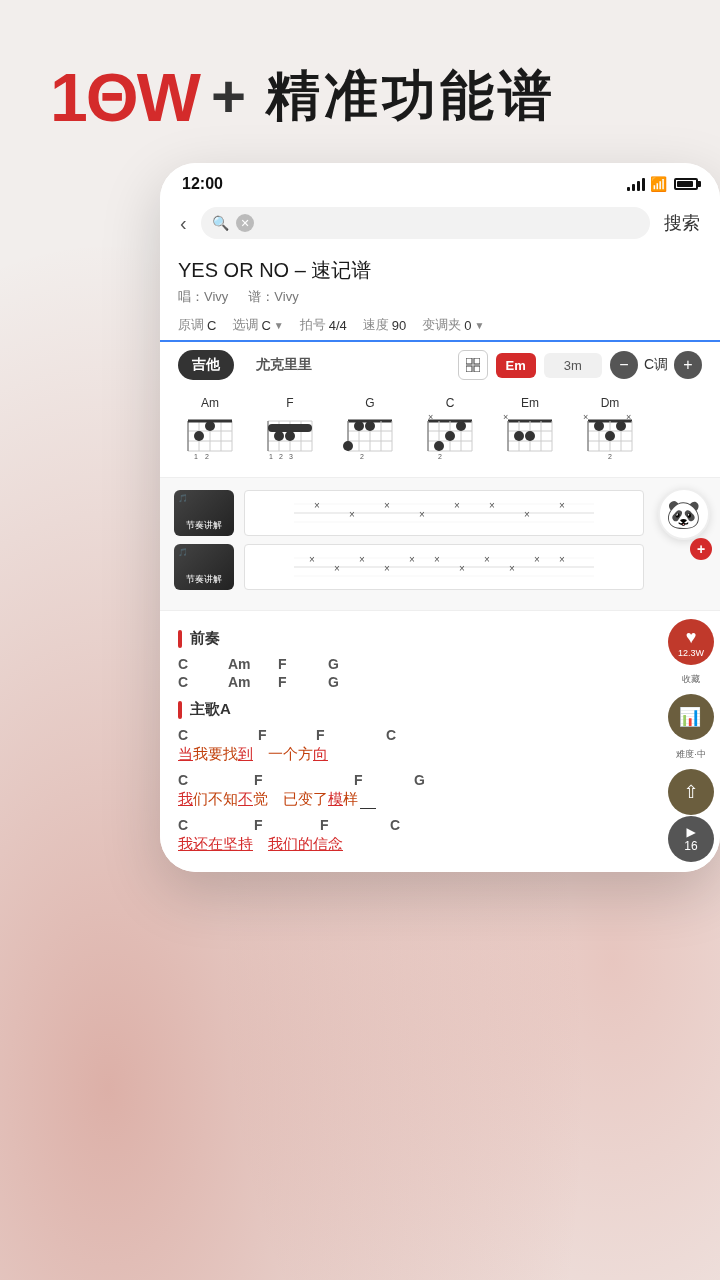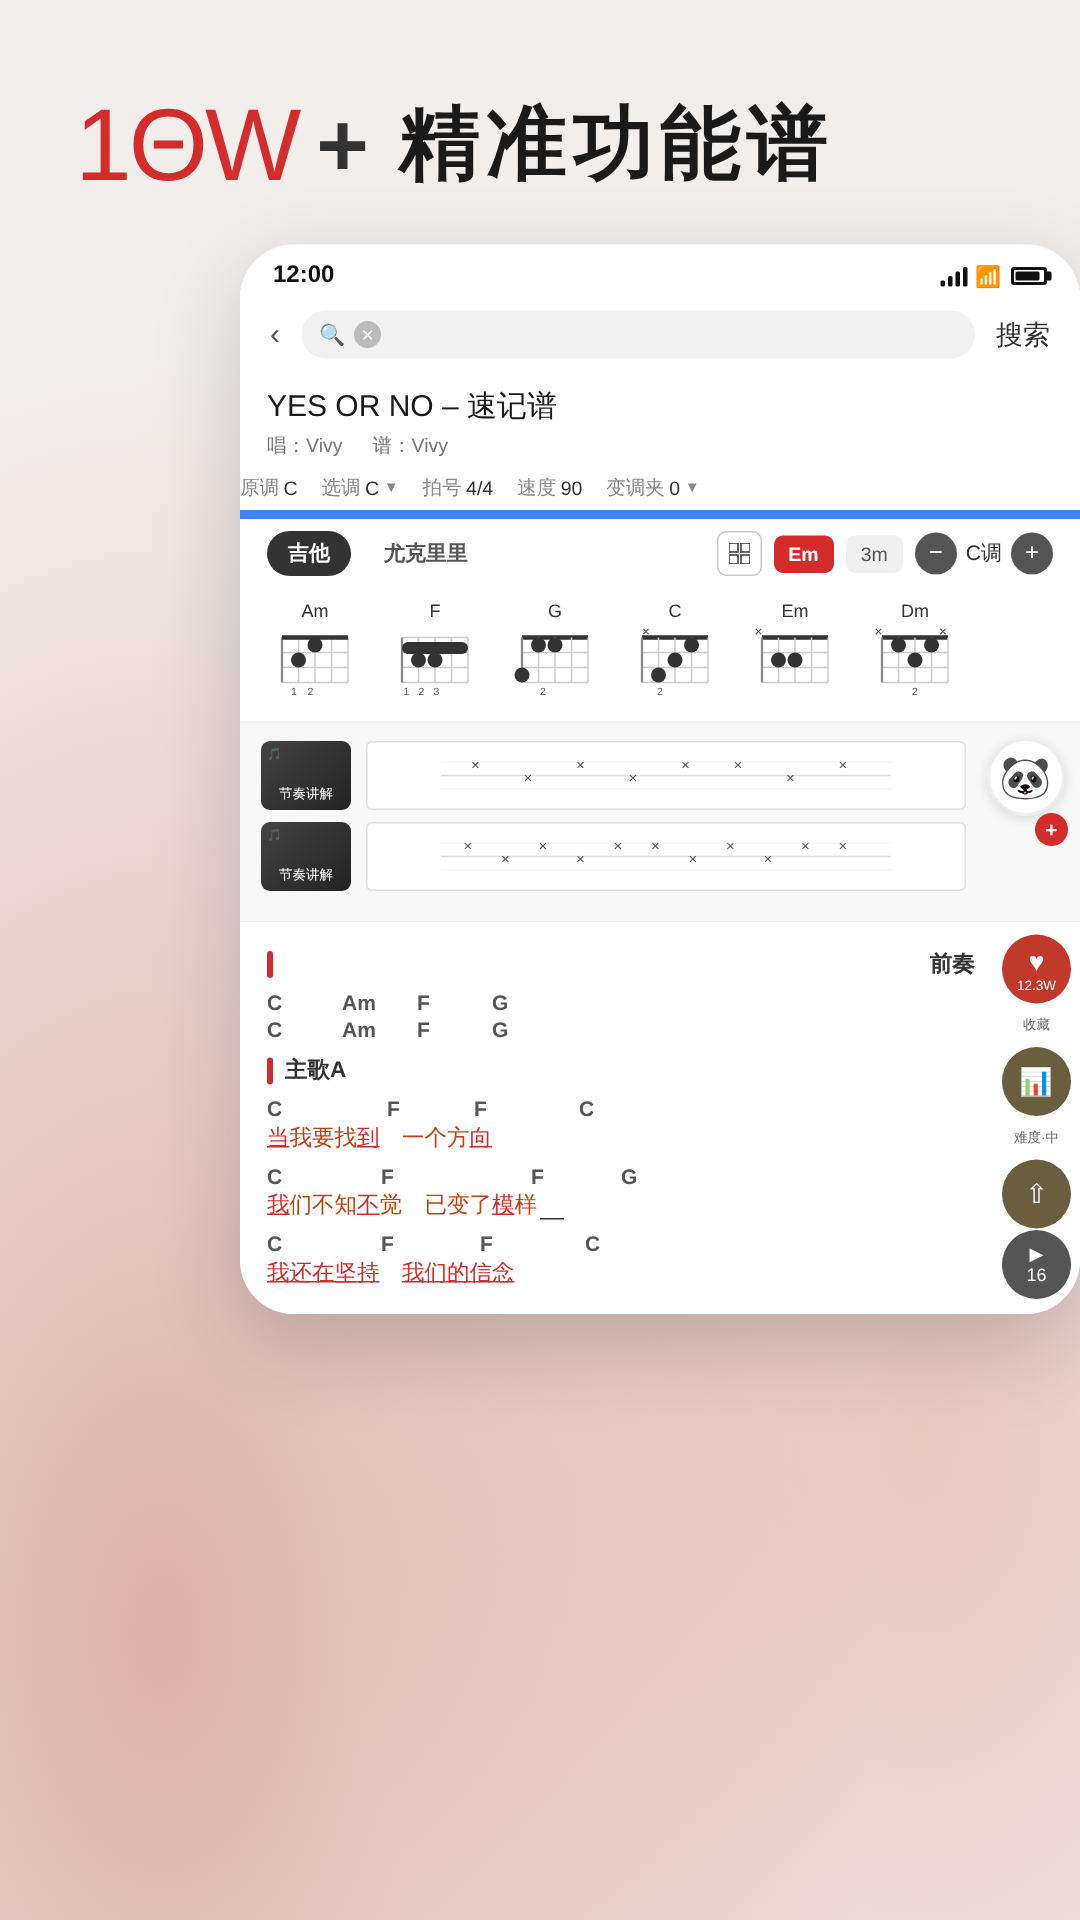--- a/index.html
+++ b/index.html
@@ -26,21 +26,21 @@
     .top-banner {
       position: relative;
       z-index: 1;
       padding: 60px 50px 30px 50px;
       display: flex;
       align-items: center;
       gap: 10px;
     }
     .banner-logo {
       font-size: 68px;
-      font-weight: 400;
+      font-weight: 700;
       color: #d42b2b;
       letter-spacing: -2px;
       line-height: 1;
     }
     .banner-plus {
       font-size: 60px;
       font-weight: 900;
       color: #333;
       margin-left: 2px;
     }
@@ -192,26 +192,26 @@
       font-size: 13px;
       color: #777;
       display: flex;
       gap: 20px;
     }
 
     
     .settings-row {
       display: flex;
       align-items: center;
-      padding: 6px 0;
+      padding: 6px 18px;
       background: #fff;
       gap: 0;
       font-size: 13px;
       color: #555;
-      border-bottom: 6px solid #3b82f6;
+      border-bottom: 2px solid #3b82f6;
     }
     .setting-item {
       display: flex;
       align-items: center;
       gap: 3px;
       margin-right: 16px;
     }
     .setting-label { color: #888; }
     .setting-value { color: #333; font-weight: 500; }
     .dropdown-arrow { color: #888; font-size: 10px; }
@@ -258,21 +258,21 @@
     .chord-mode-btn {
       padding: 5px 10px;
       background: #d42b2b;
       color: #fff;
       border-radius: 6px;
       font-size: 13px;
       font-weight: 600;
       cursor: pointer;
     }
     .chord-size-btn {
-      padding: 5px 10px;
+      padding: 5px 20px;
       background: #f0f0f0;
       color: #555;
       border-radius: 6px;
       font-size: 13px;
       cursor: pointer;
     }
     .tone-controls {
       display: flex;
       align-items: center;
       gap: 6px;
@@ -746,21 +746,21 @@
       <div class="action-btn" style="background:#6b5e3e;width:46px;height:46px;border-radius:50%;display:flex;flex-direction:column;align-items:center;justify-content:center;">
         <span style="color:#fff;font-size:18px;">📊</span>
       </div>
       <span style="font-size:9px;color:#666;margin-top:-2px;margin-bottom:4px;">难度·中</span>
       <div class="action-btn" style="background:#6b5e3e;width:46px;height:46px;border-radius:50%;display:flex;flex-direction:column;align-items:center;justify-content:center;">
         <span style="color:#fff;font-size:18px;">⇧</span>
       </div>
       <span style="font-size:9px;color:#666;margin-top:-2px;margin-bottom:4px;">分享</span>
     </div>
 
-    <div class="section-header" style="margin-top:6px;justify-content:space-between;">
+    <div class="section-header" style="margin-top:6px;">
       <div class="section-bar"></div>
       <span class="section-name">前奏</span>
     </div>
     <div class="chord-line" style="margin-bottom:2px;">
       <span class="chord-token">C</span>
       <span class="chord-token">Am</span>
       <span class="chord-token">F</span>
       <span class="chord-token">G</span>
     </div>
     <div class="chord-line" style="margin-bottom:10px;">

